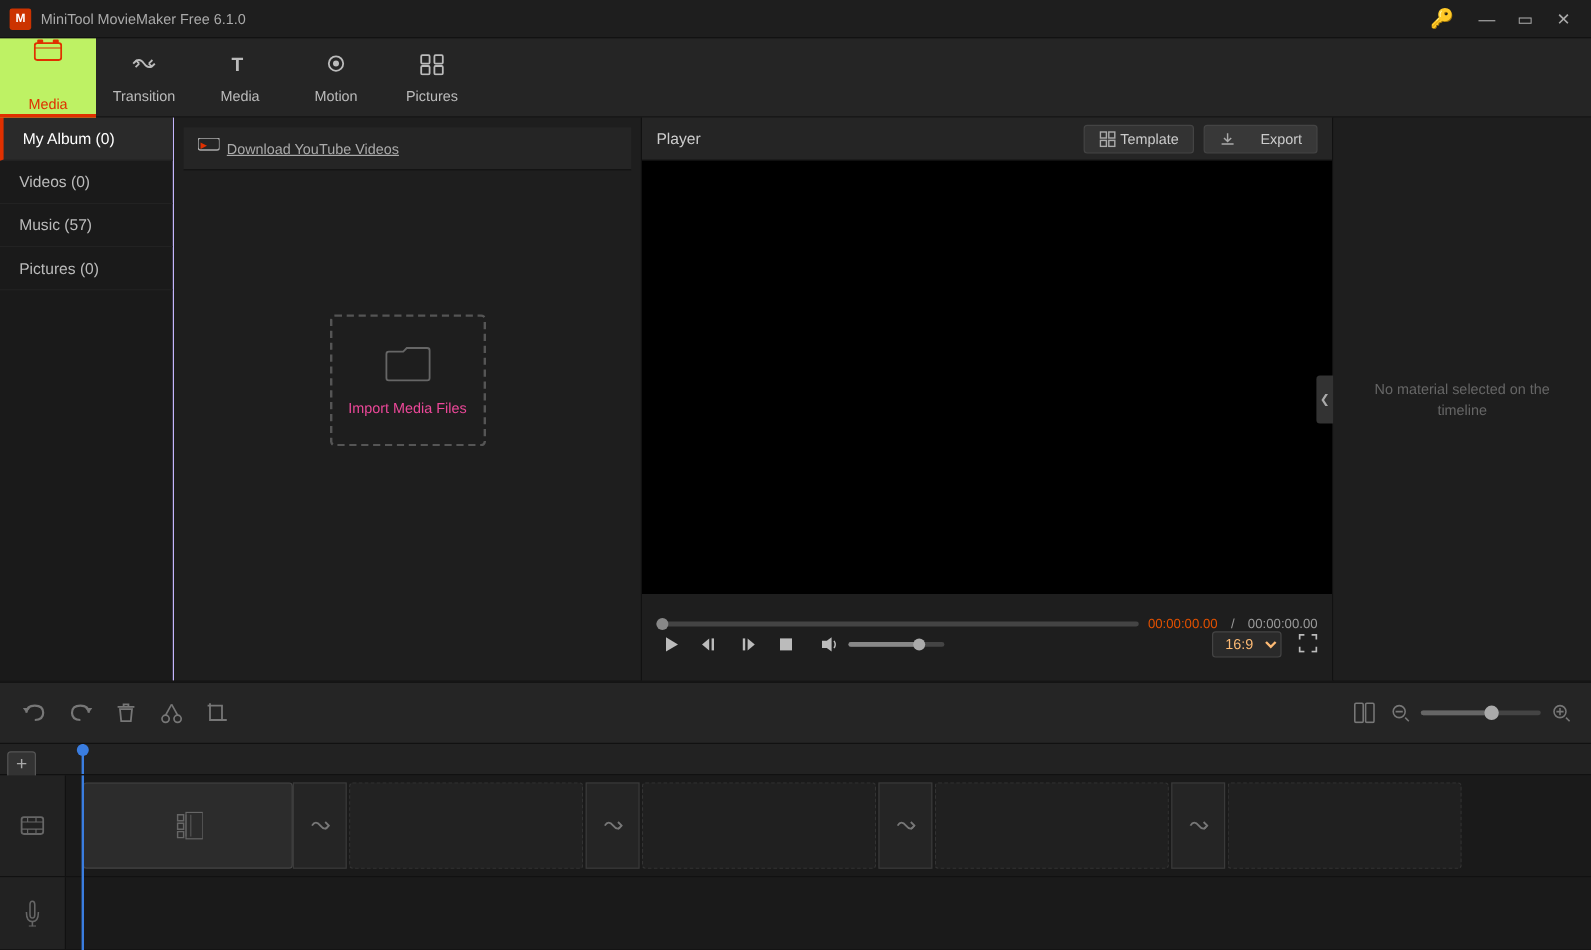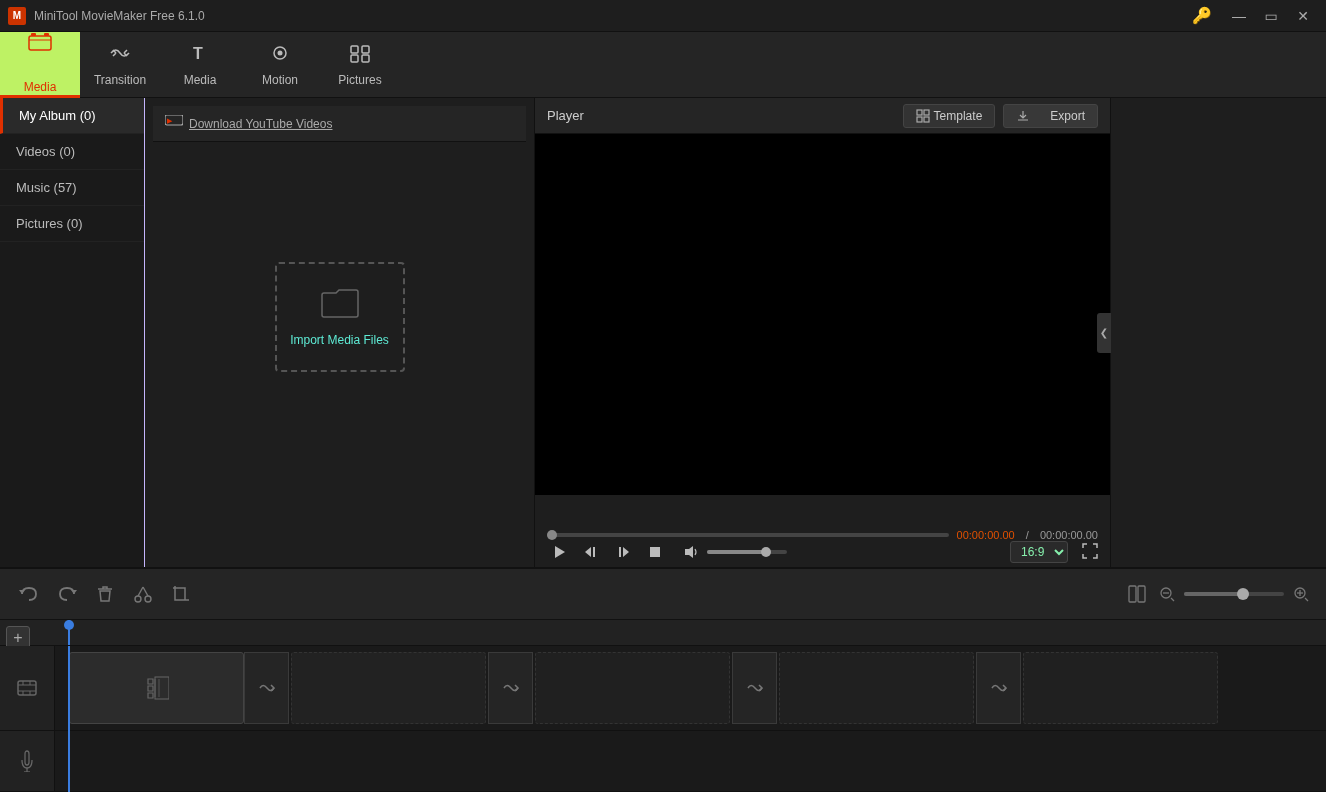--- a/index.html
+++ b/index.html
@@ -153,21 +153,21 @@
       border-radius: 4px;
       display: flex;
       flex-direction: column;
       align-items: center;
       justify-content: center;
       margin-top: 120px;
       cursor: pointer;
       color: #777;
     }
     #import-box .folder-icon { font-size: 32px; margin-bottom: 6px; }
-    #import-box .import-text { font-size: 12px; color: #5eead4; }
+    #import-box .import-text { font-size: 12px; color: #ec4899; }
 
     
     #player-panel {
       flex: 1;
       background: #1e1e1e;
       display: flex;
       flex-direction: column;
       border-right: 1px solid #111;
     }
     #player-header {
@@ -202,21 +202,21 @@
     }
     #video-screen {
       flex: 1;
       background: #000;
     }
     #player-controls {
       height: 72px;
       background: #1e1e1e;
       display: flex;
       flex-direction: column;
-      justify-content: flex-end;
+      justify-content: center;
       padding: 4px 12px;
     }
     #progress-bar-container {
       display: flex;
       align-items: center;
       gap: 8px;
     }
     #progress-bar {
       flex: 1;
       height: 4px;
@@ -282,21 +282,21 @@
       background: #aaa;
       border-radius: 50%;
       position: absolute;
       top: -3px;
       left: 68%;
     }
     #aspect-select {
       margin-left: auto;
       background: #2a2a2a;
       border: 1px solid #444;
-      color: #86efac;
+      color: #fdba74;
       font-size: 12px;
       padding: 2px 6px;
       border-radius: 3px;
       cursor: pointer;
     }
     .fullscreen-btn {
       background: none;
       border: none;
       color: #bbb;
       cursor: pointer;
@@ -747,20 +747,21 @@
             <svg width="16" height="16" viewBox="0 0 16 16">
                 <path d="M1 5V1h4M11 1h4v4M1 11v4h4M15 11v4h-4" stroke="#bbb" stroke-width="1.5" fill="none"></path>
               </svg>
           </button>
         </div>
       </div>
     </div>
 
     <div id="properties-panel">
       <div id="properties-toggle">❮</div>
+      <div id="no-material-text">No material selected on the timeline</div>
     </div>
 
   </div>
 
   <div id="bottom-toolbar">
     <button class="bt-btn">
       <svg width="20" height="18" viewBox="0 0 20 18">
           <path d="M3 9 Q3 3 10 3 Q17 3 17 9 Q17 15 10 15" stroke="#777" stroke-width="1.8" fill="none"></path>
           <polygon points="3,9 0,5 6,5" fill="#777"></polygon>
         </svg>

